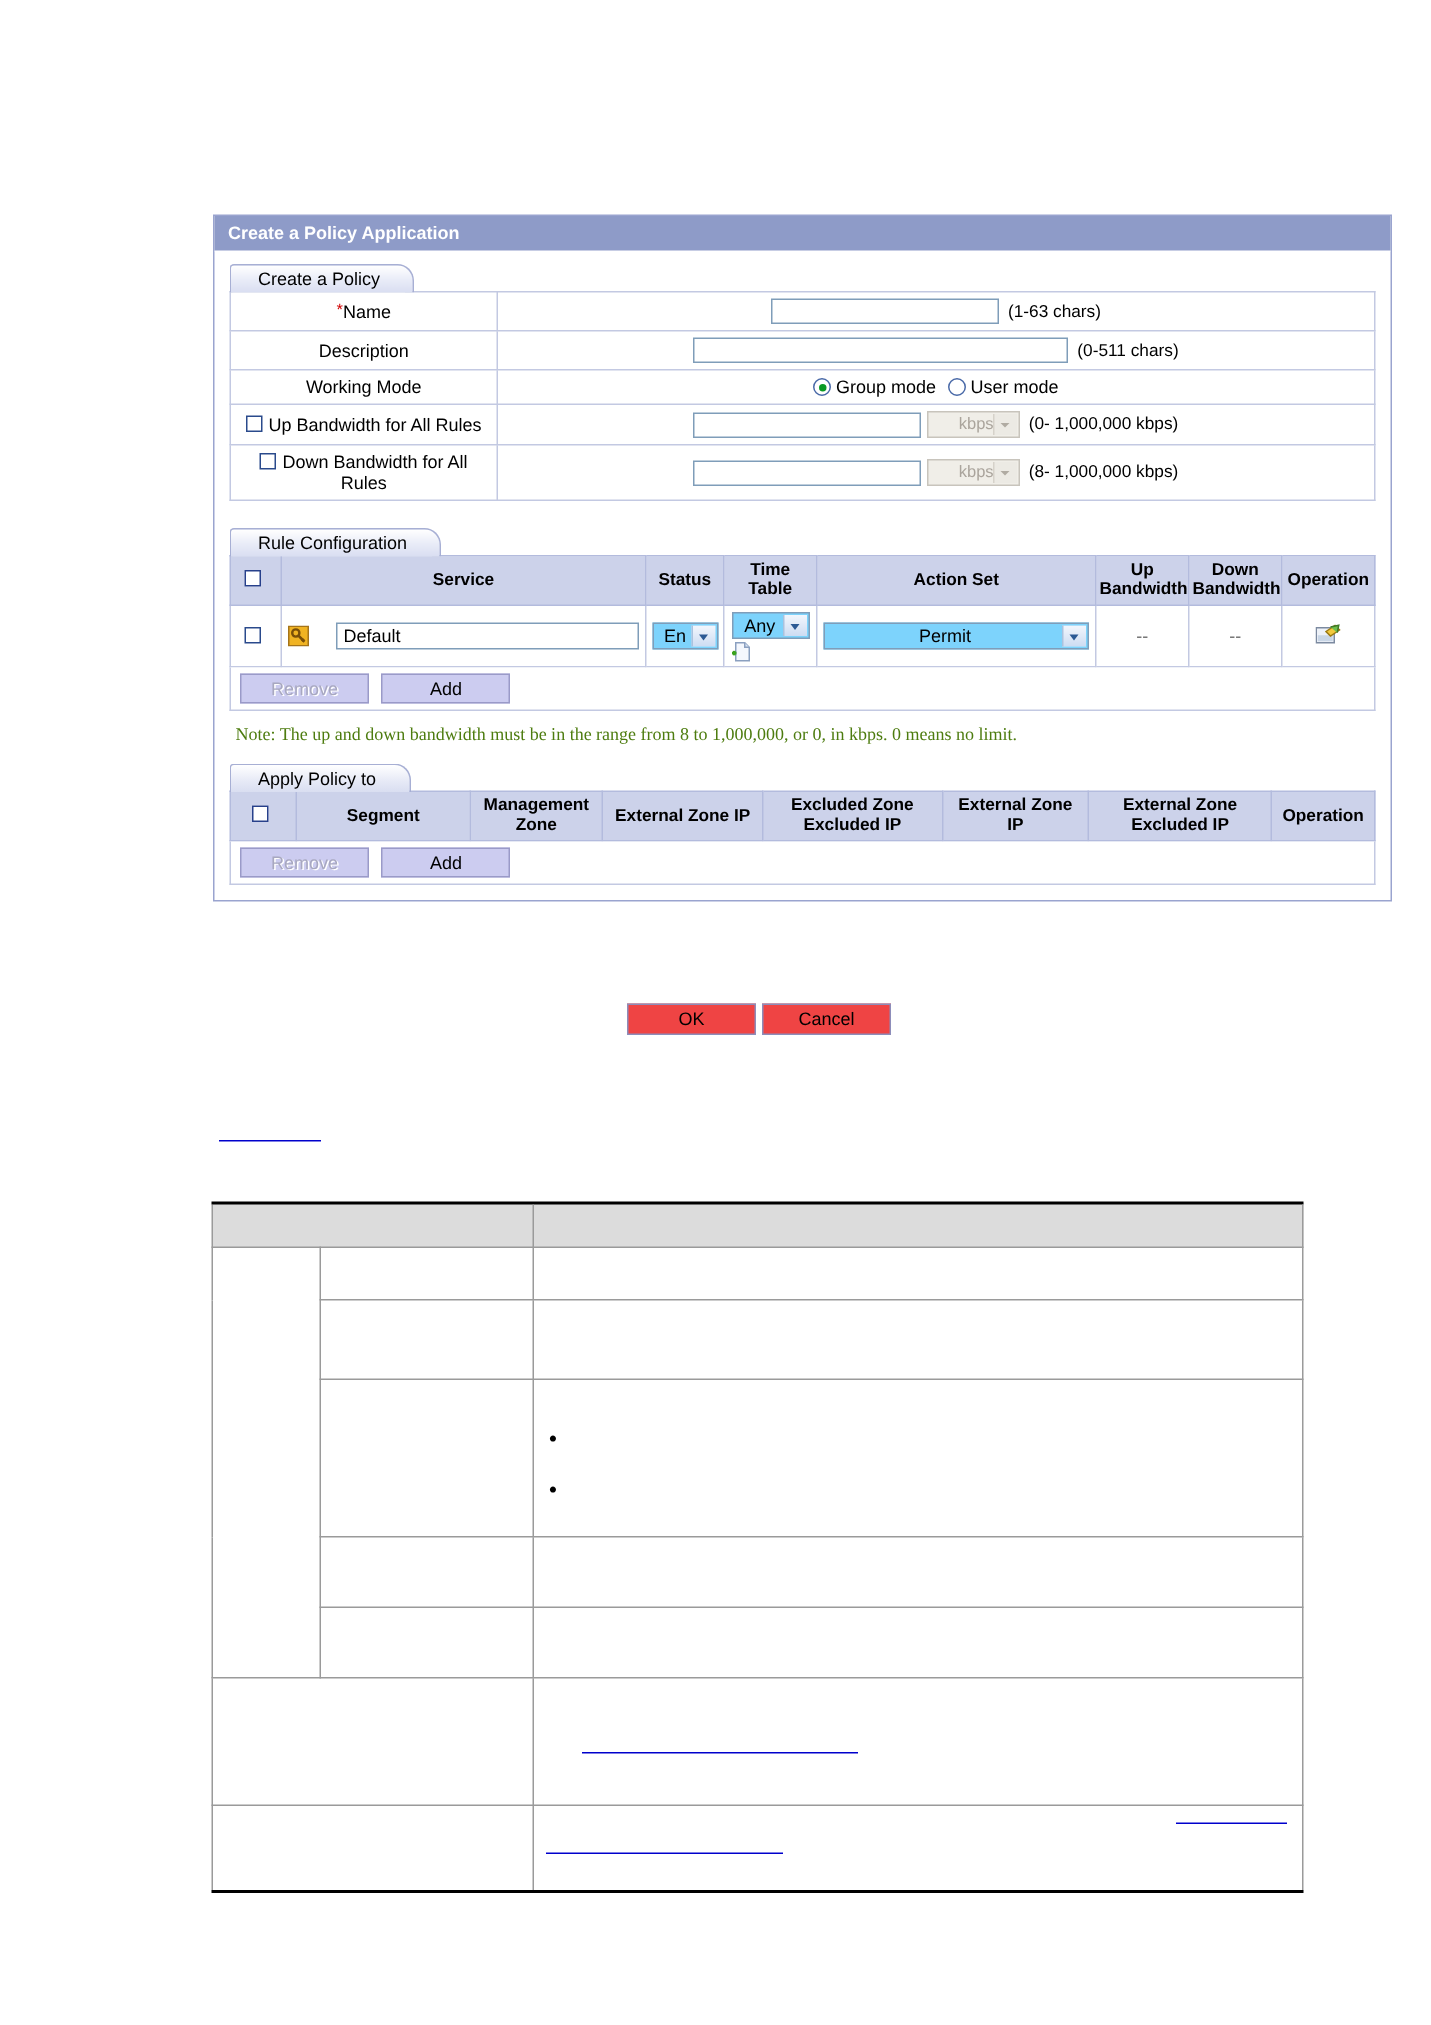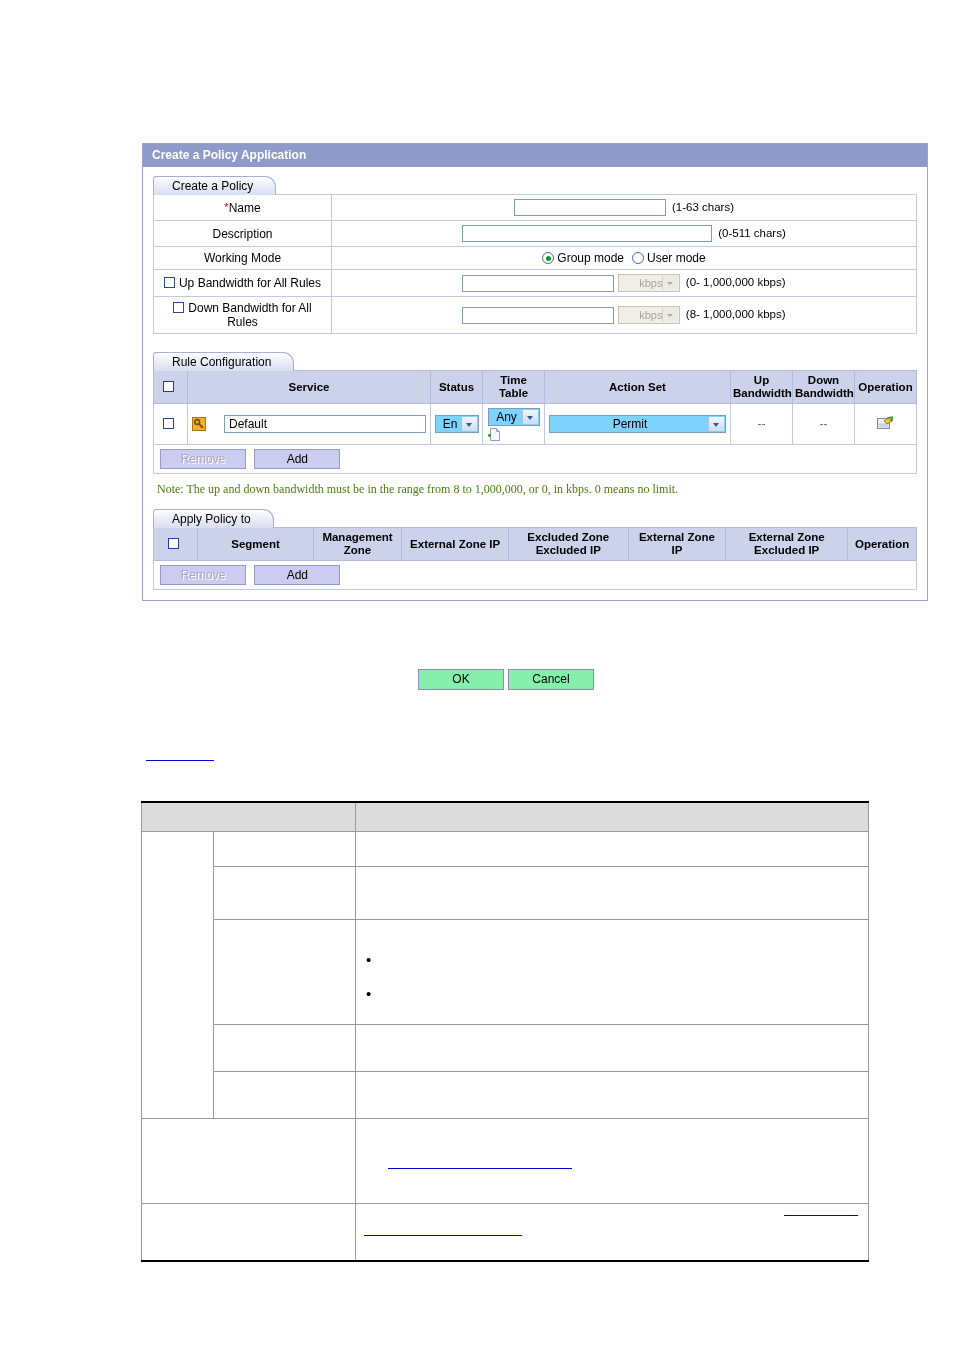--- a/index.html
+++ b/index.html
@@ -283,21 +283,21 @@
 
   
   .okcancel {
     position: absolute;
     left: 418px;
     top: 669px;
     width: 180px;
   }
   .btn-ok, .btn-cancel {
     display: inline-block;
-    background: #86efac;
+    background: #ef4444;
     border: 1px solid #8d8dba;
     width: 84px;
     text-align: center;
     font-size: 12px;
     line-height: 17px;
     padding: 1px 0;
     color: #000000;
   }
   .btn-cancel { margin-left: 4px; }
 

